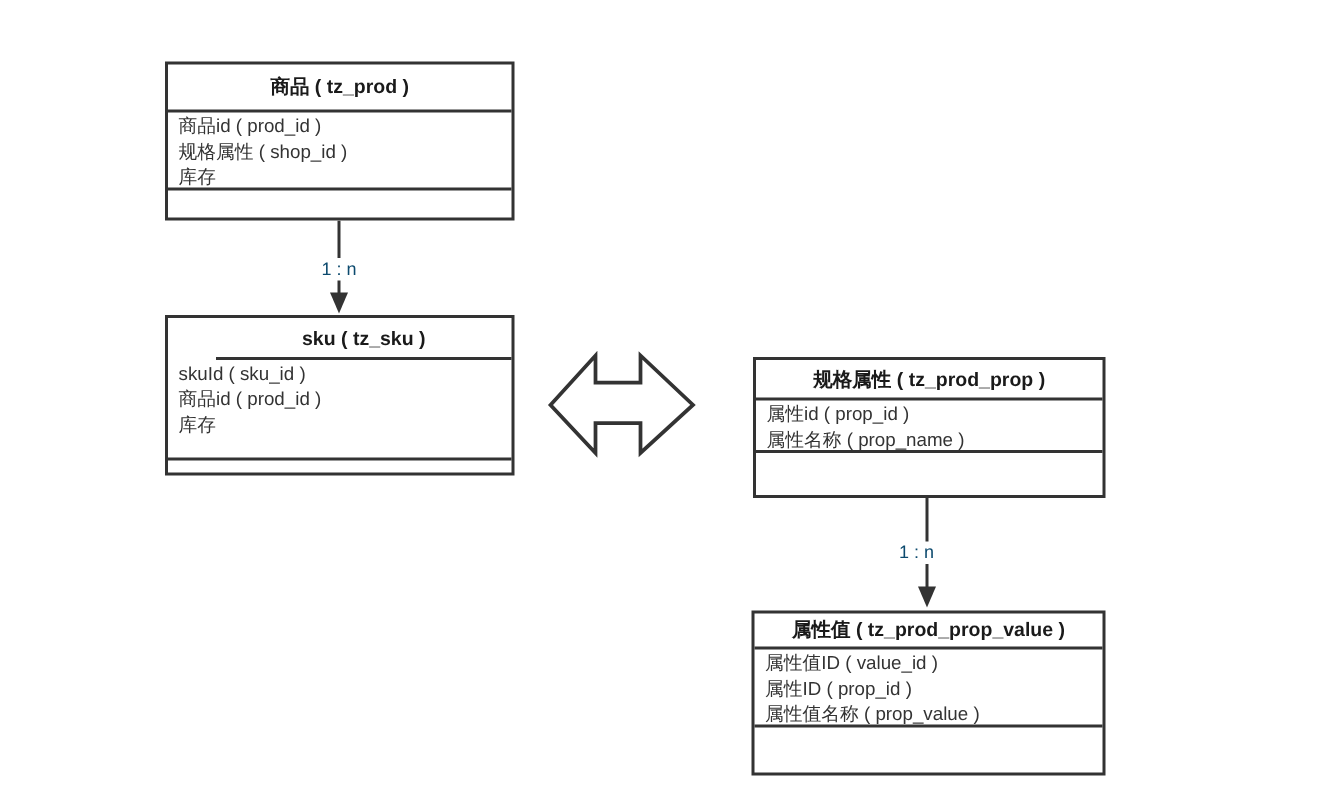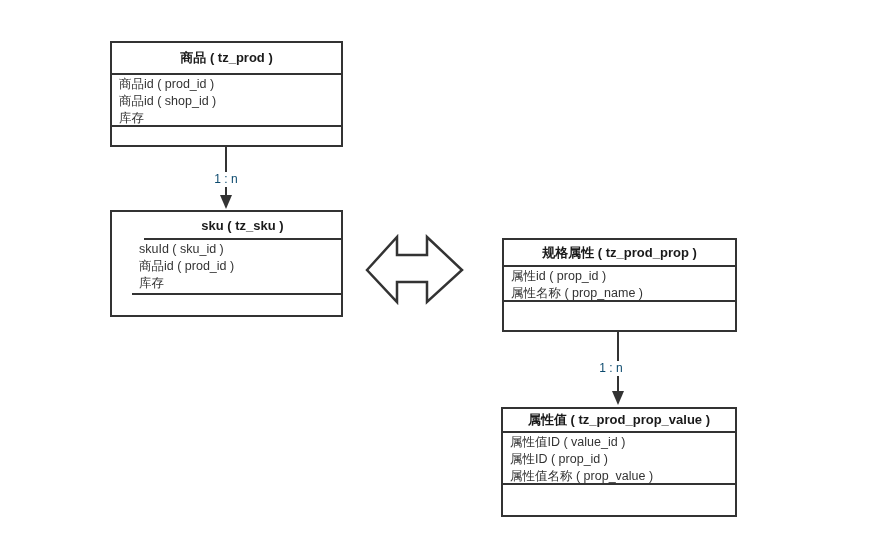--- a/index.html
+++ b/index.html
@@ -76,29 +76,29 @@
       <polygon points="618,405 612,391 624,391" fill="#333333"></polygon>
     </g>
 
     <polygon points="367,270 397,237 397,255 427,255 427,237 462,270 427,302 427,282 397,282 397,302" fill="#ffffff" stroke="#333333" stroke-width="2.5" stroke-linejoin="miter"></polygon>
   </svg>
 
   <div class="etable" style="left:110px; top:41px; width:233px; height:106px;">
     <div class="t-header" style="height:32px;">商品 ( tz_prod )</div>
     <div class="t-body" style="height:52px;">
       <div class="t-field">商品id ( prod_id )</div>
-      <div class="t-field">商品id ( shop_id )</div>
+      <div class="t-field">规格属性 ( shop_id )</div>
       <div class="t-field">库存</div>
     </div>
     <div class="t-footer"></div>
   </div>
 
   <div class="etable" style="left:110px; top:210px; width:233px; height:107px;">
     <div class="t-header" style="height:28px;margin-left:32px;">sku ( tz_sku )</div>
-    <div class="t-body" style="height:55px;margin-left:20px;">
+    <div class="t-body" style="height:67px;">
       <div class="t-field">skuId ( sku_id )</div>
       <div class="t-field">商品id ( prod_id )</div>
       <div class="t-field">库存</div>
     </div>
     <div class="t-footer"></div>
   </div>
 
   <div class="etable" style="left:502px; top:238px; width:235px; height:94px;">
     <div class="t-header" style="height:27px;">规格属性 ( tz_prod_prop )</div>
     <div class="t-body" style="height:35px;">

